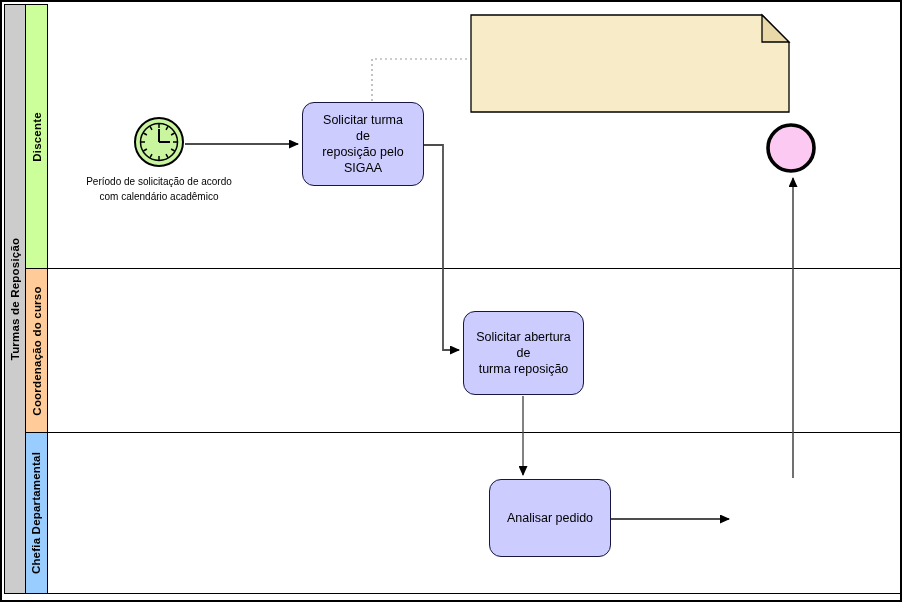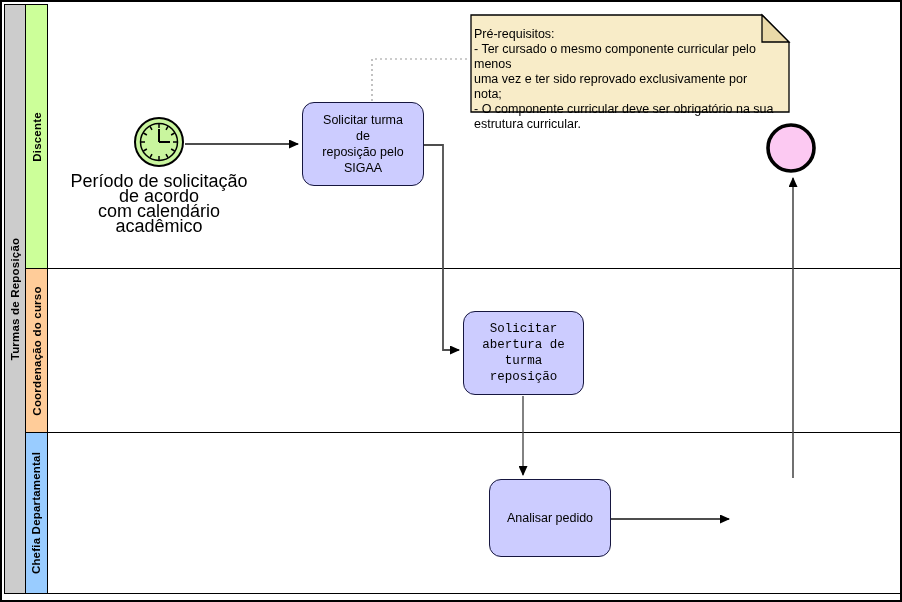--- a/index.html
+++ b/index.html
@@ -42,30 +42,30 @@
     border:1.5px solid #16163f;
     border-radius:12px;
     display:flex;align-items:center;justify-content:center;
     text-align:center;
     font-size:12.5px;
     line-height:16px;
     white-space:pre-line;
     padding:12px;
   }
   #task-1{left:300px;top:100px;width:122px;height:84px;}
-  #task-2{left:461px;top:309px;width:121px;height:84px;font-family:Liberation Mono, monospace;}
+  #task-2{left:461px;top:309px;width:121px;height:84px;}
   #task-3{left:459px;top:477px;width:122px;height:78px;margin-left:28px;}
   #task-4{left:731px;top:477px;width:122px;height:80px;}
   #note-text{
     position:absolute;left:472px;top:25px;width:300px;
     font-size:12.5px;line-height:15px;white-space:pre-line;
   }
   #start-label{
     position:absolute;left:57px;top:172px;width:200px;
-    text-align:center;font-size:18px;line-height:15px;white-space:pre-line;
+    text-align:center;font-size:10px;line-height:15px;white-space:pre-line;
   }
 </style>
 </head>
 <body>
 
 <div id="canvas">
 
   <div id="pool-title-bar" class="bar">
     <span>Turmas de Reposição</span>
   </div>
@@ -131,21 +131,16 @@
 SIGAA</span>
   </div>
   <div id="task-2" class="task">
     <span>Solicitar abertura de
 turma reposição</span>
   </div>
   <div id="task-3" class="task">
     <span>Analisar pedido</span>
   </div>
 
-  <div id="note-text">Pré-requisitos:
--  Ter cursado o mesmo componente curricular pelo menos
-uma vez e ter sido reprovado exclusivamente por nota;
-- O componente curricular deve ser obrigatório na sua
-estrutura curricular.</div>
   <div id="start-label">Período de solicitação de acordo
 com calendário acadêmico</div>
 
 </div>
 
 </body></html>

